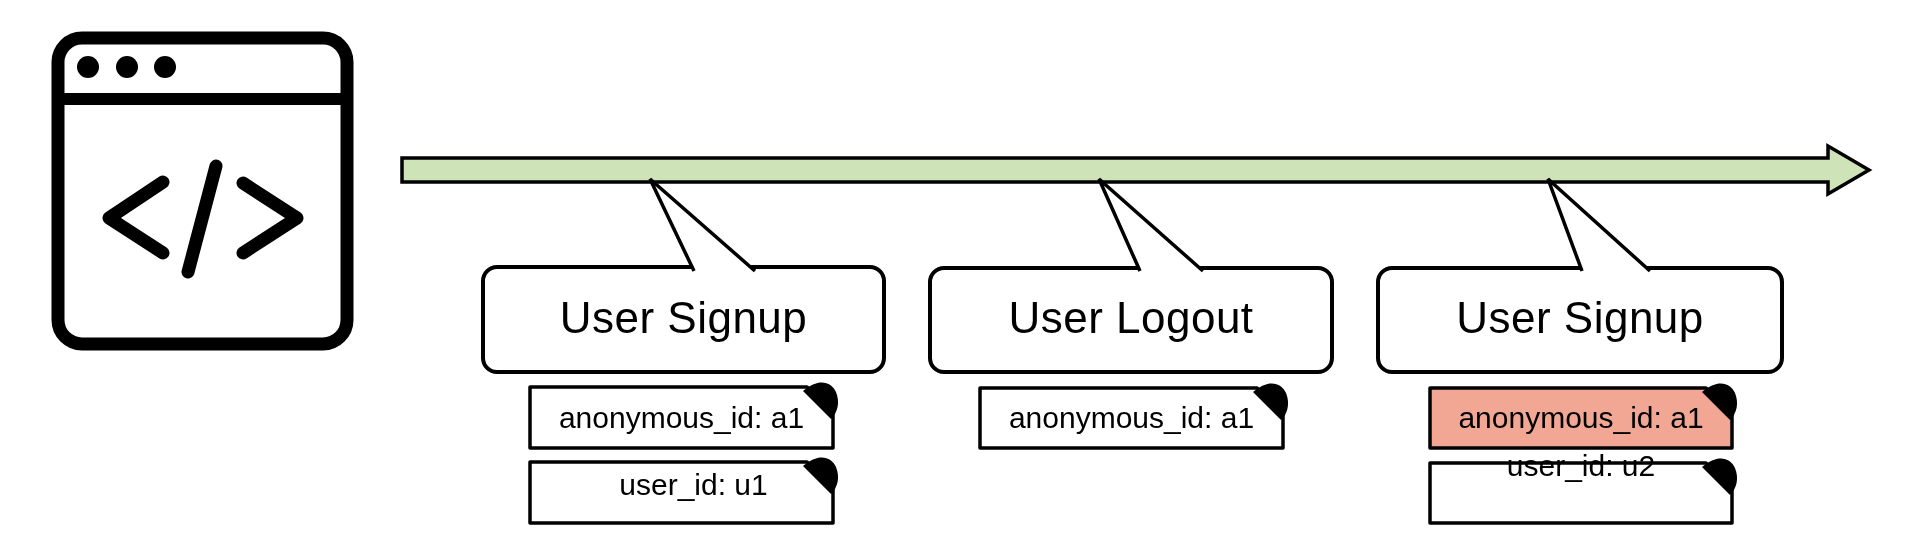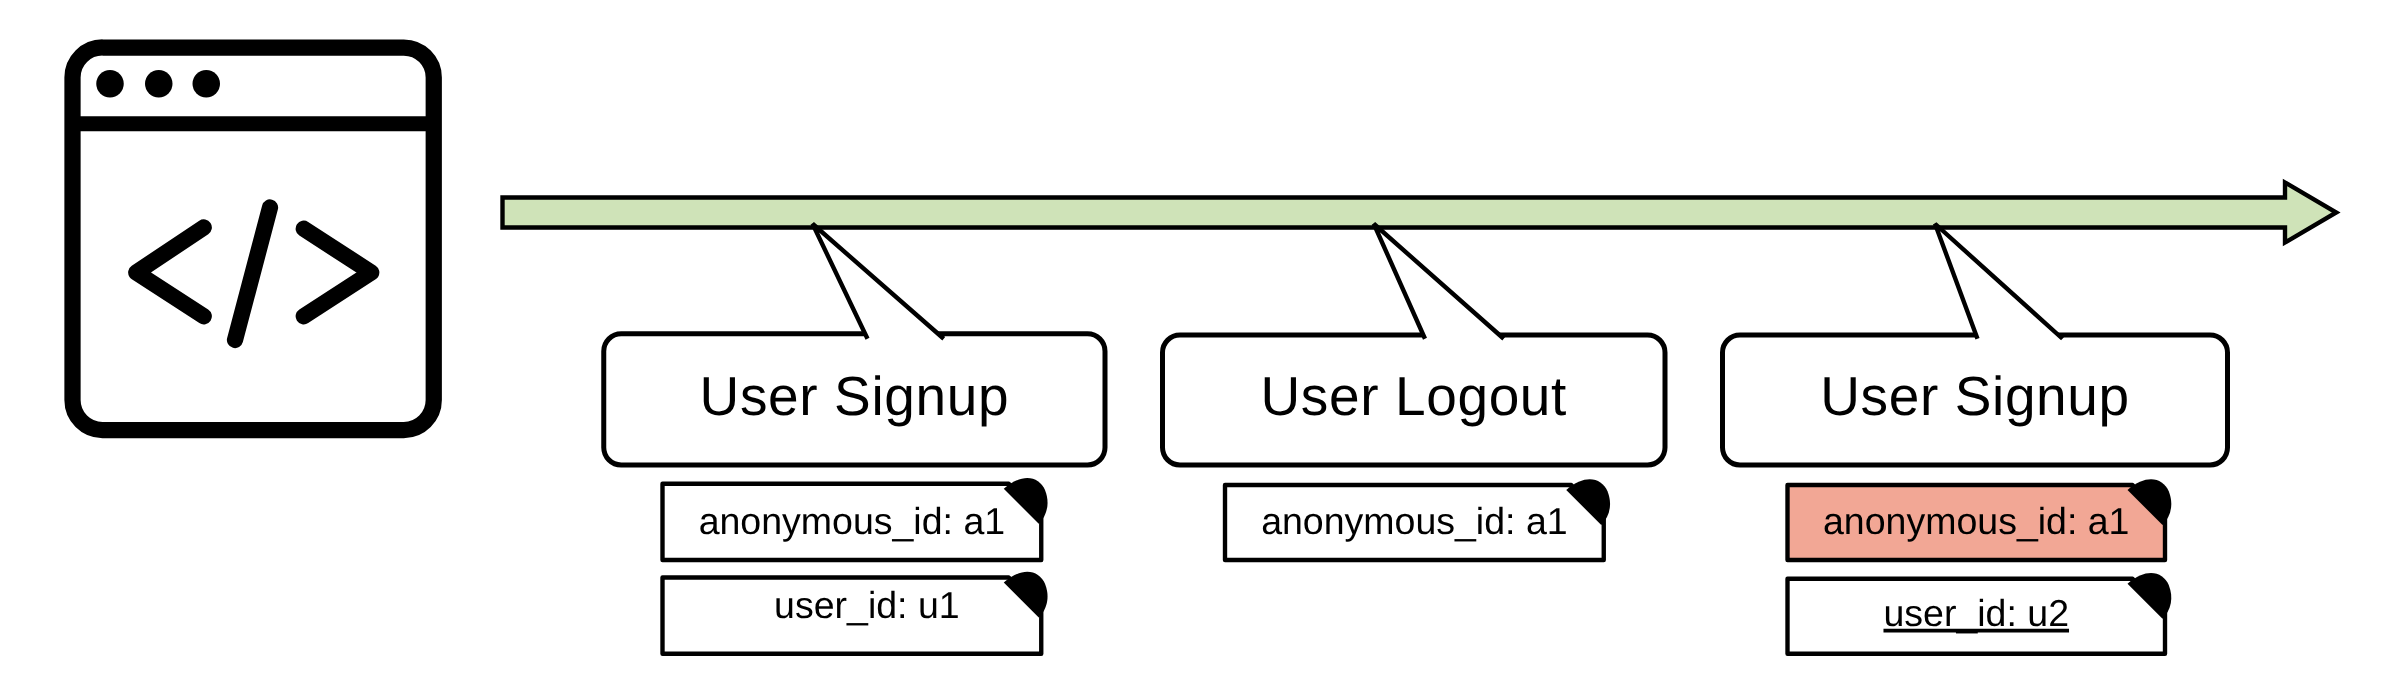--- a/index.html
+++ b/index.html
@@ -101,15 +101,15 @@
   </svg>
 
   <div class="overlay event-title" style="left:483px; top:267px; width:401px; height:101px;">User Signup</div>
   <div class="overlay event-title" style="left:930px; top:268px; width:402px; height:100px;">User Logout</div>
   <div class="overlay event-title" style="left:1378px; top:268px; width:404px; height:100px;">User Signup</div>
 
   <div class="overlay note-label" style="left:530px; top:387px; width:303px; height:61px;">anonymous_id: a1</div>
   <div class="overlay note-label" style="left:530px; top:462px; width:303px; height:46px;margin-left:12px;">user_id: u1</div>
   <div class="overlay note-label" style="left:980px; top:388px; width:303px; height:60px;">anonymous_id: a1</div>
   <div class="overlay note-label" style="left:1430px; top:388px; width:302px; height:60px;">anonymous_id: a1</div>
-  <div class="overlay note-label" style="left:1430px; top:462px; width:302px; height:60px;text-decoration:underline;">user_id: u2</div>
+  <div class="overlay note-label" style="left:1430px; top:436px; width:302px; height:60px;">user_id: u2</div>
 
 </div>
 
 </body></html>

